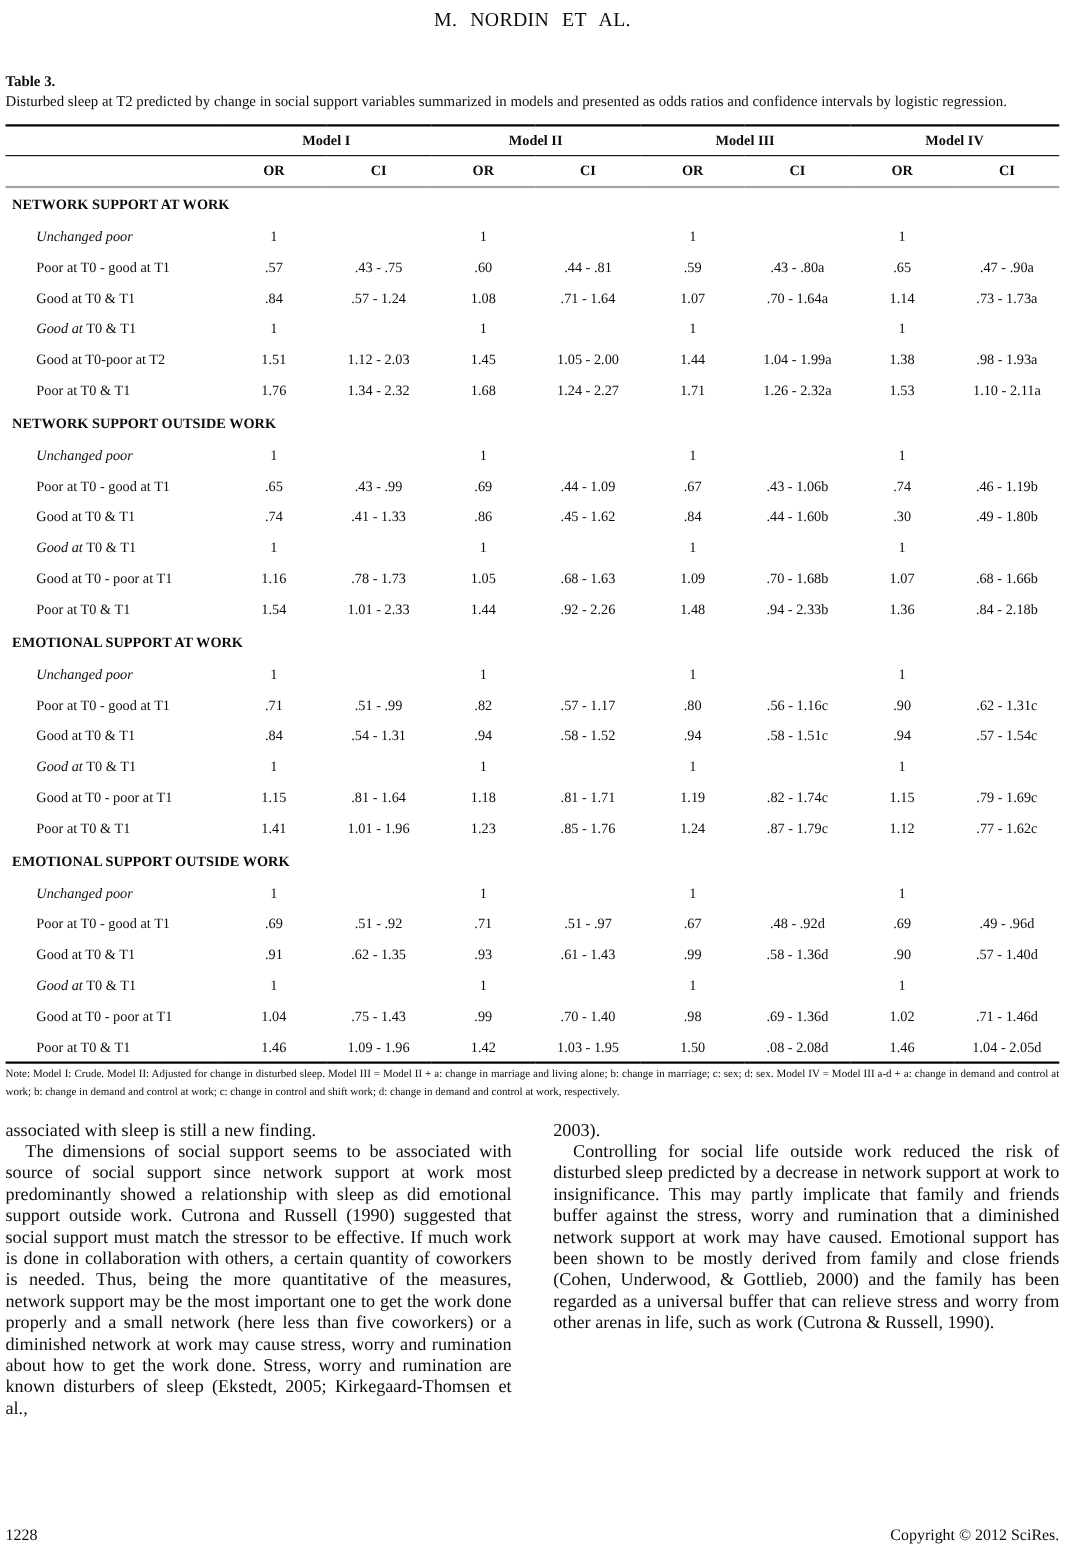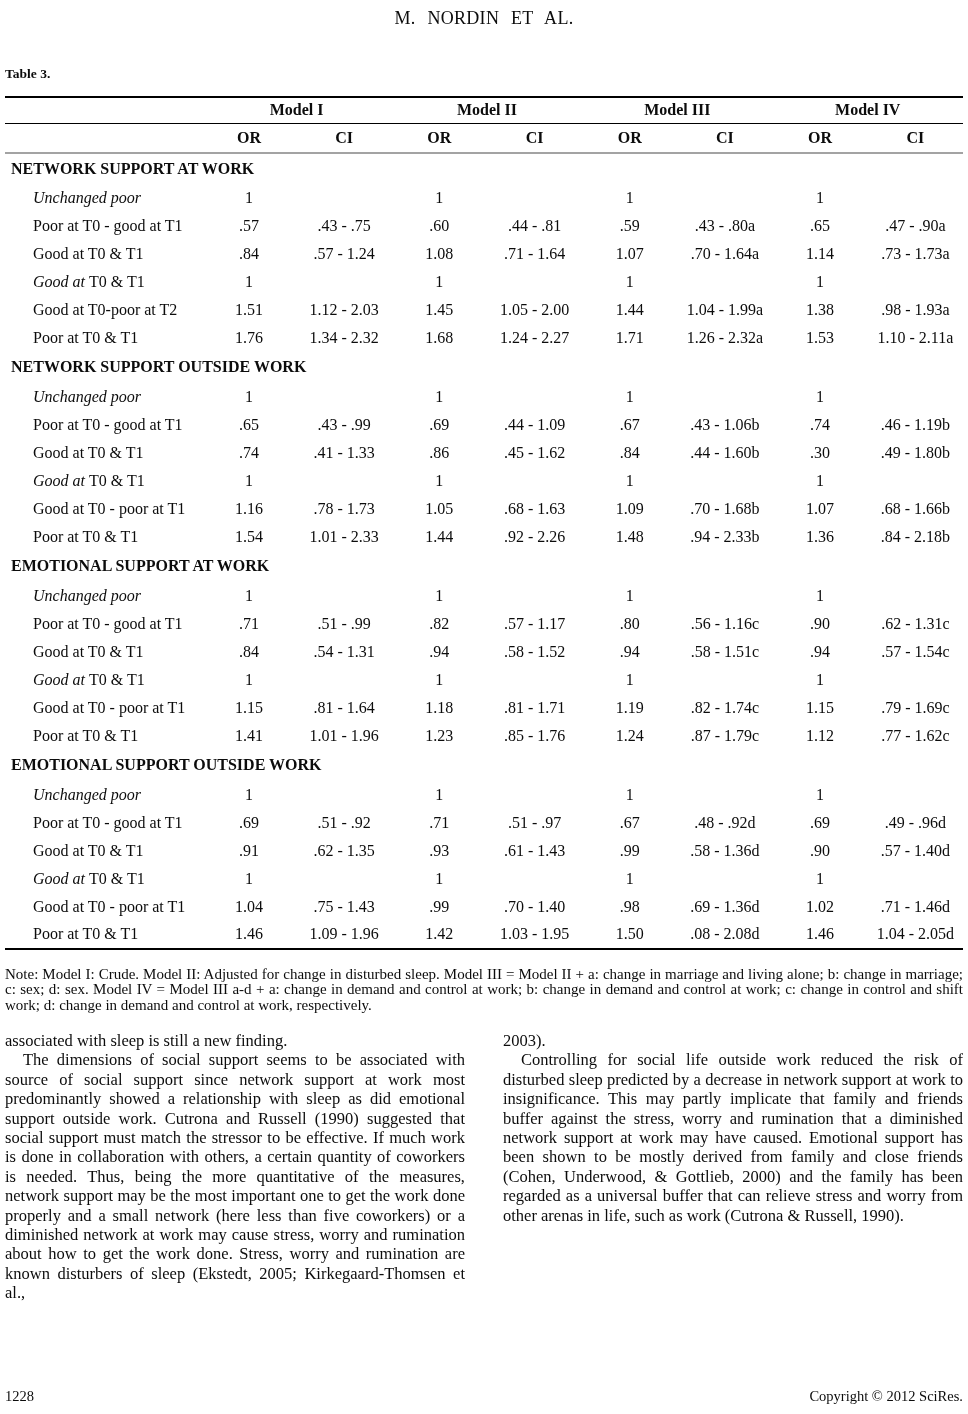--- a/index.html
+++ b/index.html
@@ -28,21 +28,21 @@
   }
   .table-label { font-weight: bold; }
   .caption-text { text-align: justify; }
 
   table.results {
     width: 100%;
     border-collapse: collapse;
     border-top: 2px solid #000;
     border-bottom: 2px solid #000;
     margin-top: 13px;
-    font-size: 16px;
+    font-size: 13px;
     color: #0c0c0c;
   }
   .model-row td {
     border-bottom: 1px solid #000;
     height: 27px;
     font-weight: bold;
     text-align: center;
     vertical-align: middle;
   }
   .sub-row td {
@@ -57,22 +57,22 @@
     font-weight: bold;
     padding-left: 6px;
     vertical-align: middle;
   }
   .data-row td { height: 28px; vertical-align: middle; }
   .data-row .row-label { padding-left: 28px; }
   .data-row .cell { text-align: center; }
   .it { font-style: italic; }
 
   .table-note {
-    margin-top: 17px;
-    font-size: 15px;
+    margin-top: 2px;
+    font-size: 10px;
     line-height: 15.8px;
     text-align: justify;
   }
 
   .body-columns {
     display: flex;
     gap: 38px;
     margin-top: 17px;
     font-size: 16.5px;
     line-height: 19.4px;
@@ -94,20 +94,21 @@
 </style>
 </head>
 <body>
 
 <div class="page">
 
   <div class="running-head">M. NORDIN  ET  AL.</div>
 
   <div class="caption-block">
     <div class="table-label">Table 3.</div>
+    <div class="caption-text">Disturbed sleep at T2 predicted by change in social support variables summarized in models and presented as odds ratios and confidence intervals by logistic regression.</div>
   </div>
 
   <table class="results">
     <colgroup>
       <col style="width:20.5%">
       <col style="width:9.9375%">
         <col style="width:9.9375%">
       <col style="width:9.9375%">
         <col style="width:9.9375%">
       <col style="width:9.9375%">

